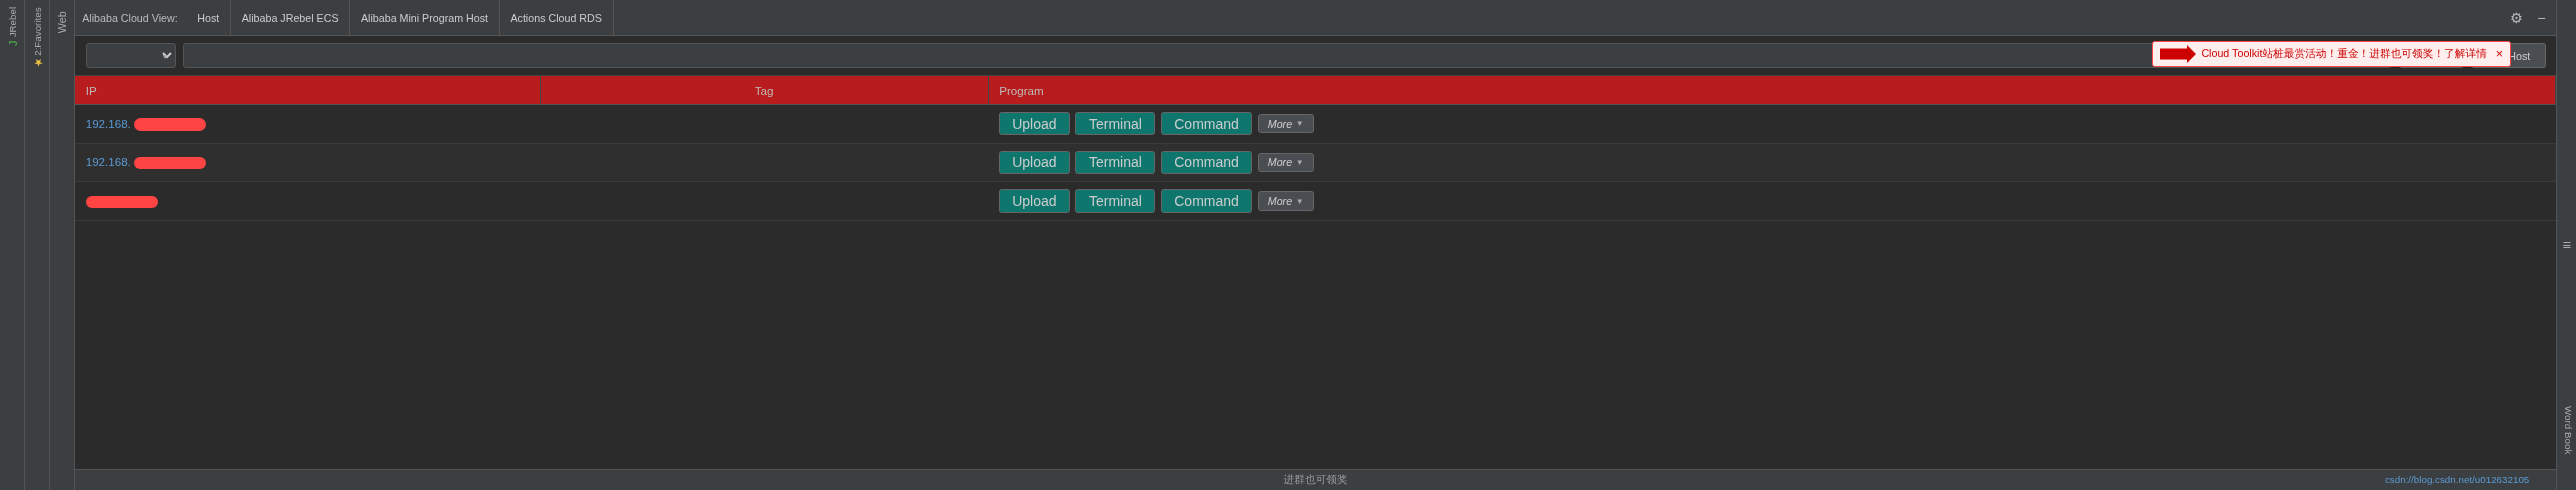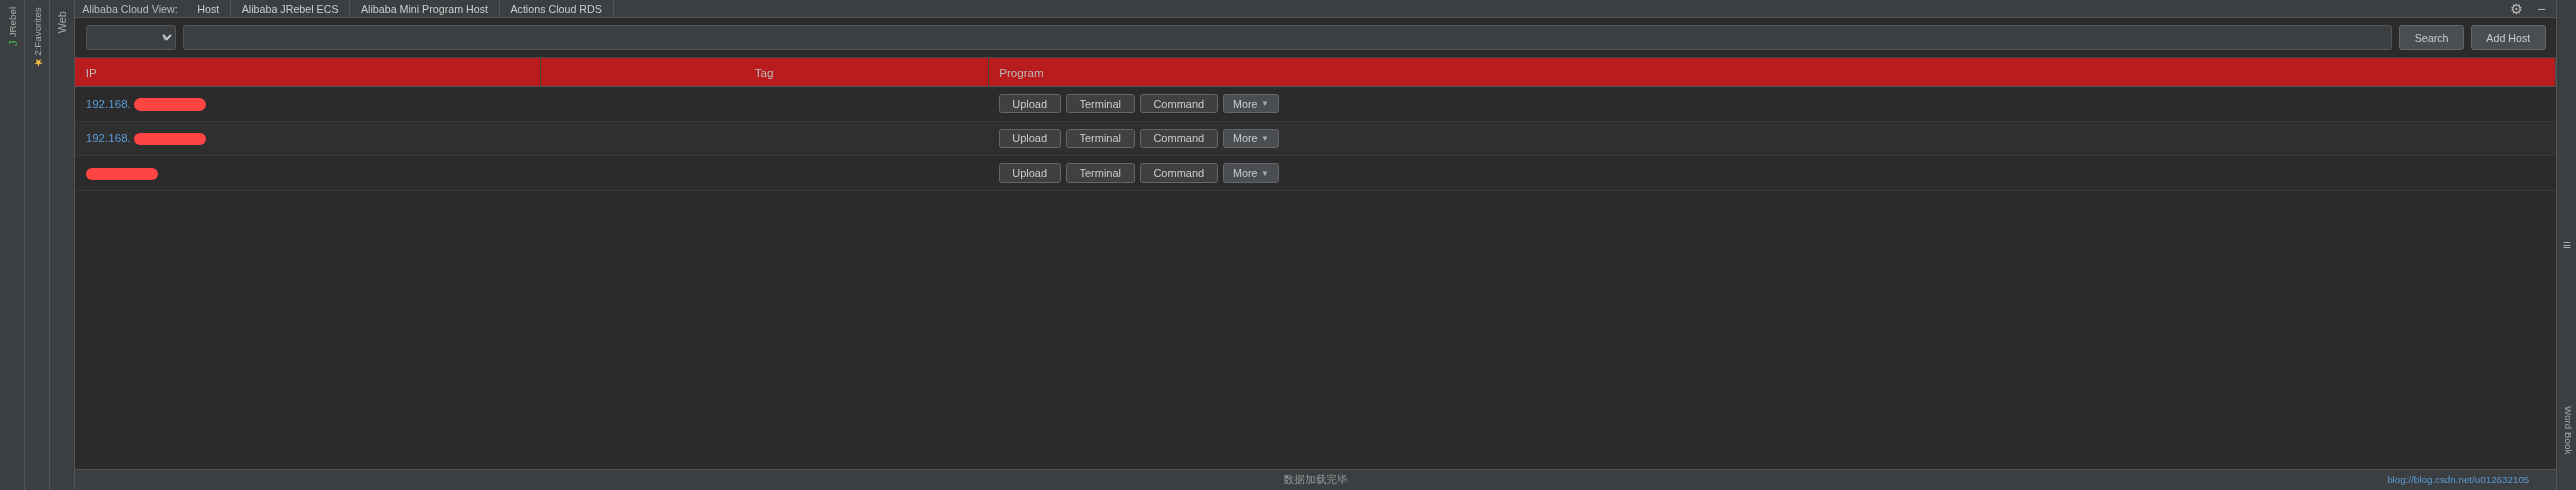--- a/index.html
+++ b/index.html
@@ -49,21 +49,21 @@
     .main {
       flex: 1;
       display: flex;
       flex-direction: column;
       overflow: hidden;
     }
 
     
     .top-nav {
       background: #3c3f41;
-      height: 18px;
+      height: 36px;
       display: flex;
       align-items: center;
       padding: 0 7.2px;
       border-bottom: 0.9px solid #555;
       gap: 0;
       position: relative;
     }
     .nav-label {
       color: #bbb;
       font-size: 10.7px;
@@ -221,41 +221,42 @@
     .col-tag { width: 448px; text-align: center; }
     .col-actions { width: auto; }
 
     
     .action-buttons {
       display: flex;
       gap: 5.4px;
       align-items: center;
     }
     .action-btn {
-      background: #404040;
+      background: #0f766e;
       color: #ccc;
       border: 0.9px solid #666;
       border-radius: 2.7px;
       padding: 2.7px 12.5px;
-      font-size: 11px;
+      font-size: 14px;
       cursor: pointer;
       white-space: nowrap;
     }
     .action-btn-more {
       background: #4a4e52;
       color: #ccc;
       border: 0.9px solid #666;
       border-radius: 2.7px;
       padding: 2.7px 9px;
       font-size: 10.7px;
       cursor: pointer;
       display: flex;
       align-items: center;
       gap: 3.6px;
       white-space: nowrap;
+      font-style: italic;
     }
     .action-btn-more::after {
       content: '▼';
       font-size: 8px;
       color: #aaa;
     }
 
     
     .ip-text {
       color: #5b9bd5;
@@ -394,20 +395,28 @@
   <div class="toolbar">
     <div class="toolbar-select-wrapper">
       <select class="toolbar-select-inner">
         <option value=""></option>
       </select>
     </div>
     <input class="toolbar-input" type="text" style="">
     <button class="toolbar-btn">Search</button>
     <button class="toolbar-btn">Add Host</button>
 
+    <div class="notification-banner">
+
+      <svg width="36" height="18" viewBox="0 0 40 20">
+        <polygon points="0,4 30,4 30,0 40,10 30,20 30,16 0,16" fill="#cc0000"></polygon>
+      </svg>
+      <span>Cloud Toolkit站桩最赏活动！重金！进群也可领奖！了解详情</span>
+      <span class="notification-close">×</span>
+    </div>
   </div>
 
   <div class="table-container">
     <table>
       <thead>
         <tr>
           <th class="col-ip">IP</th>
           <th class="col-tag">Tag</th>
           <th class="col-actions">Program</th>
         </tr>
@@ -456,22 +465,22 @@
               <button class="action-btn">Command</button>
               <button class="action-btn-more">More</button>
             </div>
           </td>
         </tr>
       </tbody>
     </table>
   </div>
 
   <div class="status-bar">
-    <span>数据加载完毕</span>
-    <span class="status-url">blog://blog.csdn.net/u012632105</span>
+    <span>进群也可领奖</span>
+    <span class="status-url">csdn://blog.csdn.net/u012632105</span>
   </div>
 
 </div>
 
 <div class="right-sidebar">
   <span class="right-sidebar-icon">≡</span>
   <span class="right-sidebar-label">Word Book</span>
 </div>
 
 

